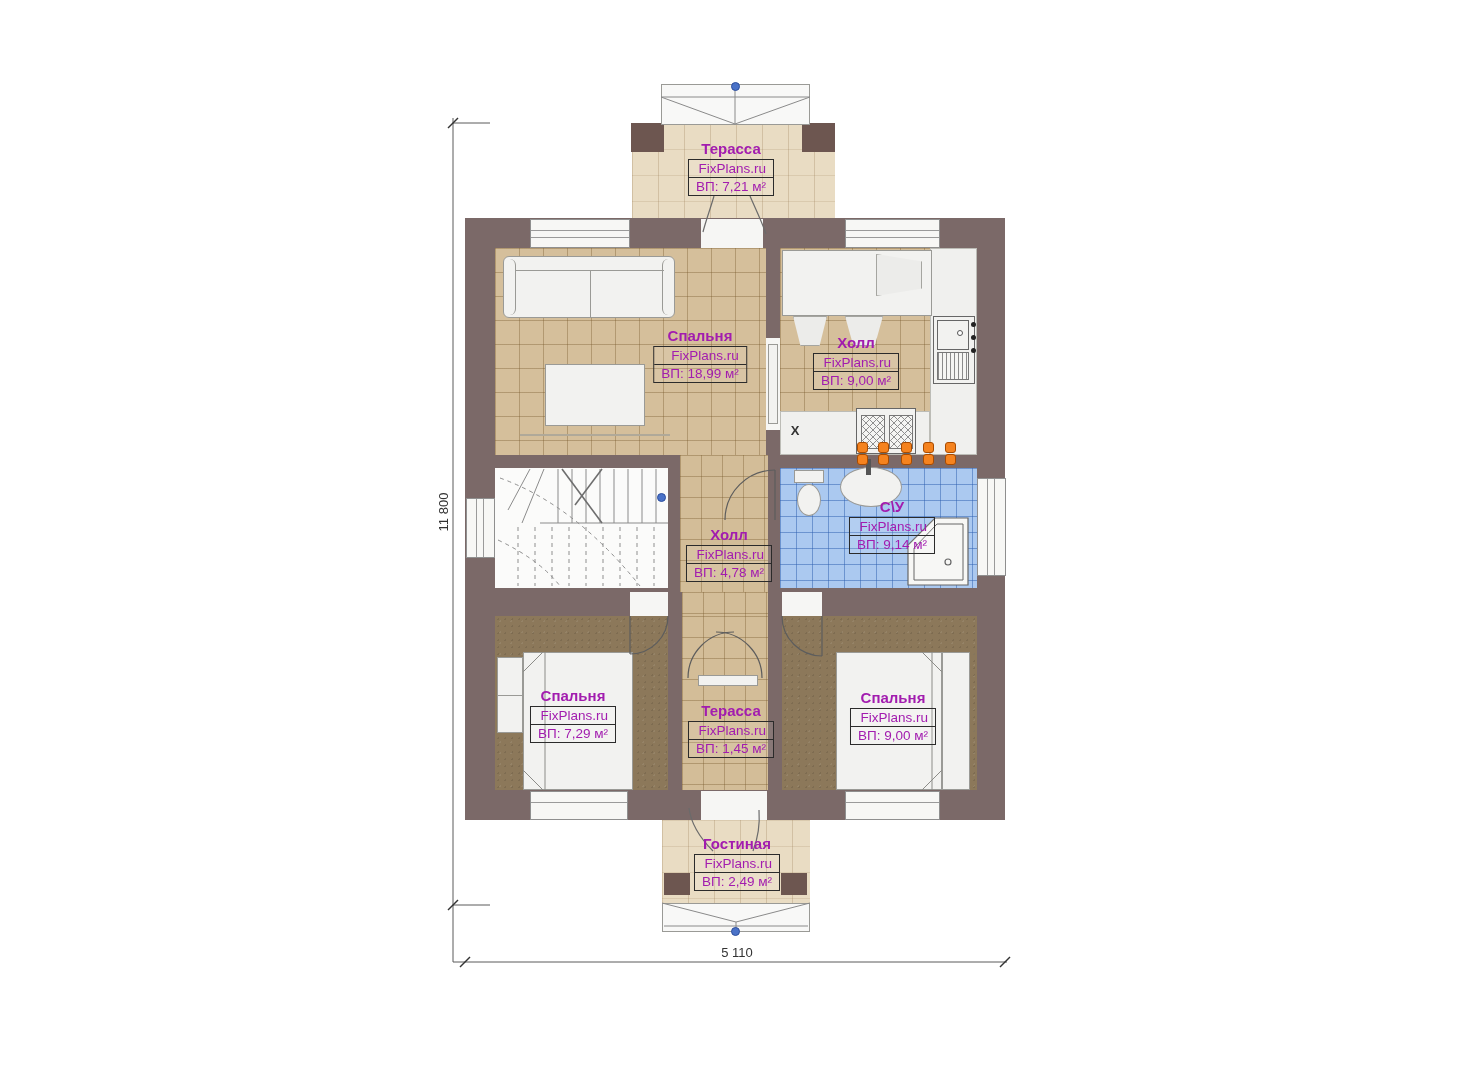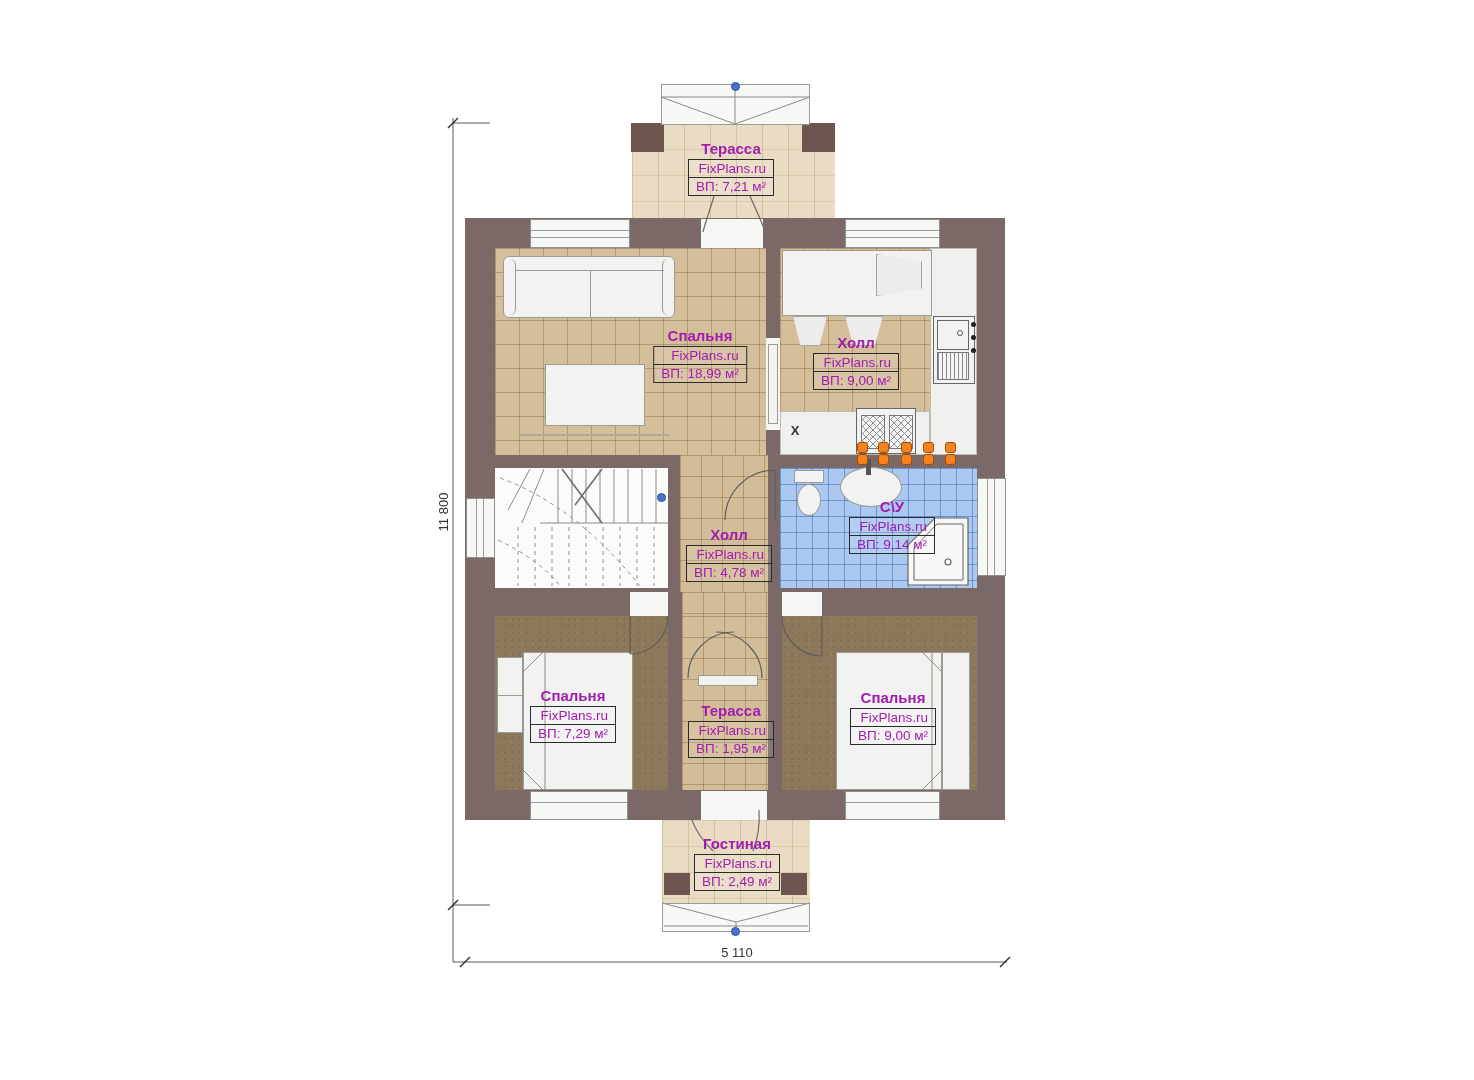--- a/index.html
+++ b/index.html
@@ -284,21 +284,21 @@
     <div class="room-name">Спальня</div>
     <div class="wm-box">
       <div class="wm-site">FixPlans.ru</div>
       <div class="wm-area">ВП: 7,29 м²</div>
     </div>
   </div>
   <div class="room-label" style="left:731px;top:702px;">
     <div class="room-name">Терасса</div>
     <div class="wm-box">
       <div class="wm-site">FixPlans.ru</div>
-      <div class="wm-area">ВП: 1,95 м²</div>
+      <div class="wm-area">ВП: 1,45 м²</div>
     </div>
   </div>
   <div class="room-label" style="left:893px;top:689px;">
     <div class="room-name">Спальня</div>
     <div class="wm-box">
       <div class="wm-site">FixPlans.ru</div>
       <div class="wm-area">ВП: 9,00 м²</div>
     </div>
   </div>
   <div class="room-label" style="left:737px;top:835px;">

